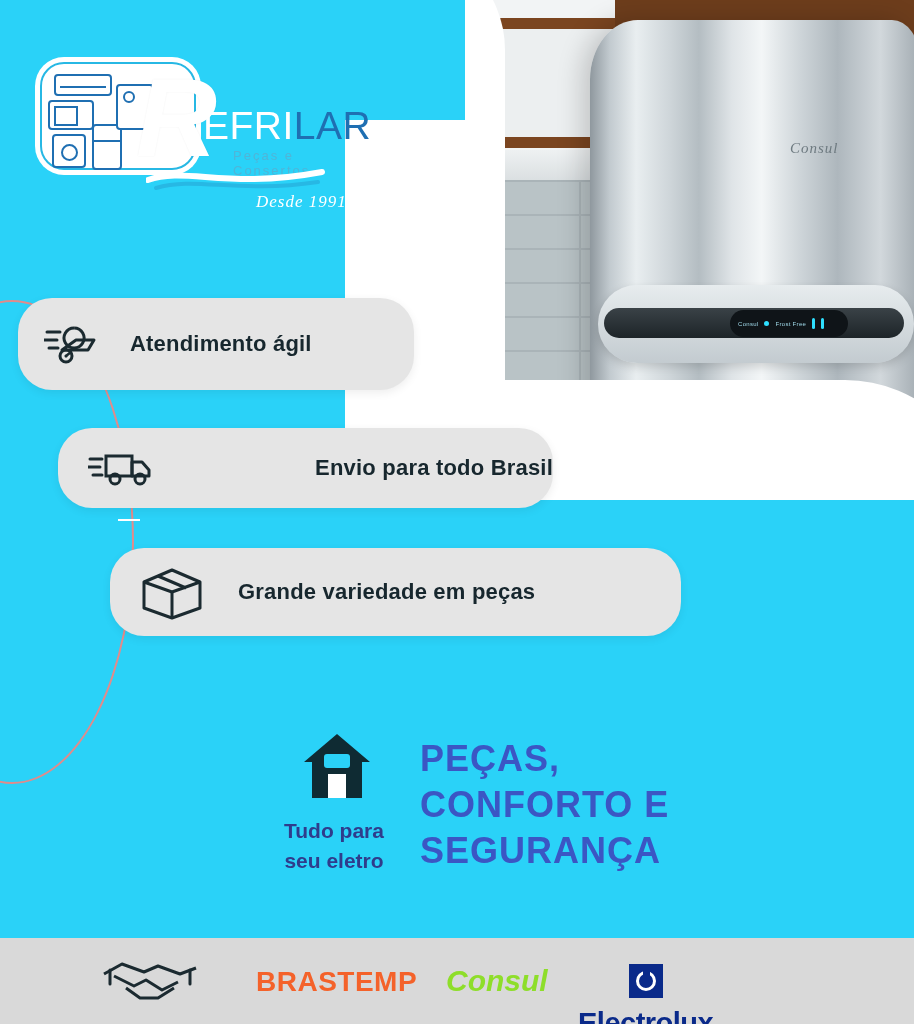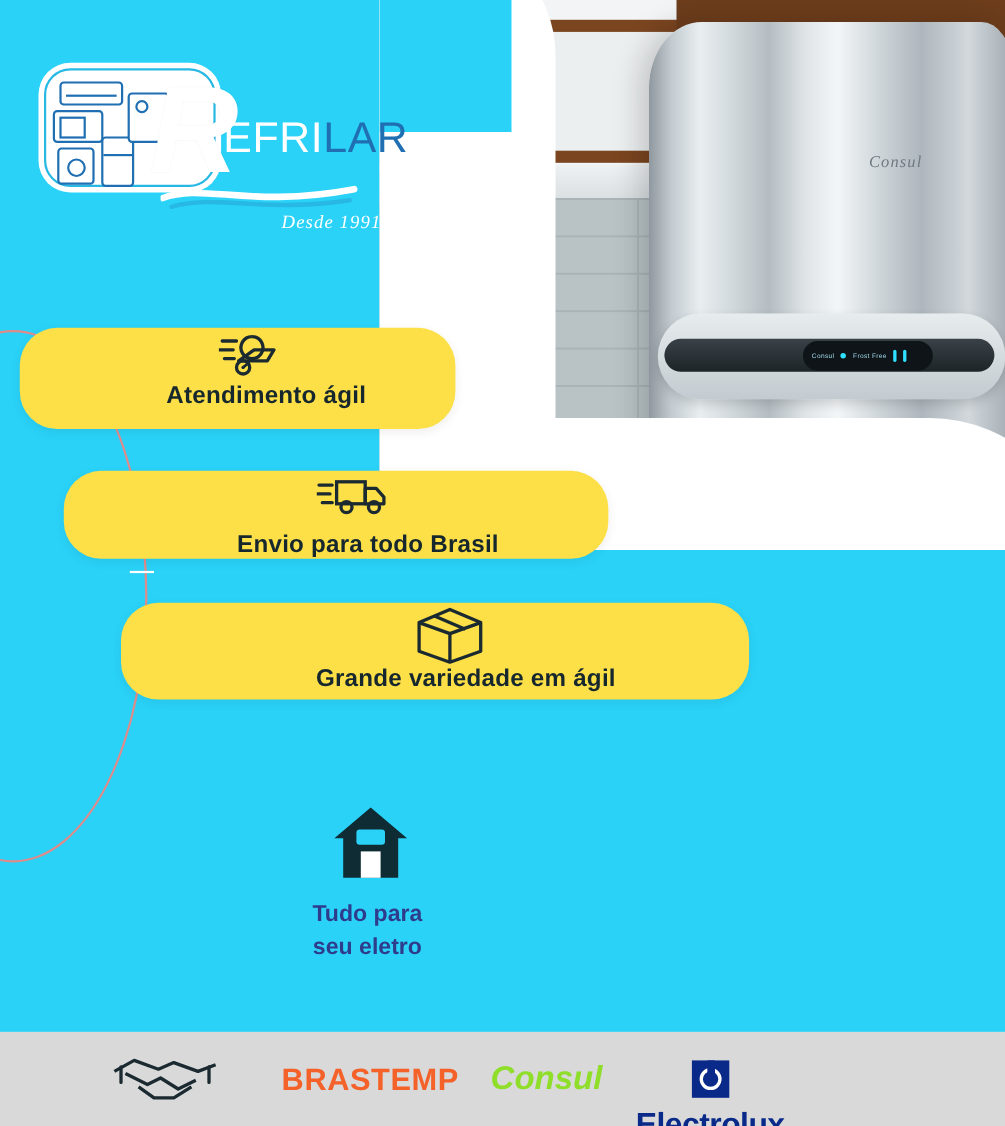--- a/index.html
+++ b/index.html
@@ -270,26 +270,25 @@
     font-size: 17px;
     font-style: italic;
     color: #ffffff;
     font-family: "Liberation Serif", serif;
     letter-spacing: 1px;
   }
 
   
   .pill {
     position: absolute;
-    background: #fde047;
+    background: #e5e5e5;
     border-radius: 34px;
     display: flex;
     align-items: center;
     box-shadow: 0 3px 10px rgba(0,0,0,0.07);
-    flex-direction: column;
   }
   .pill .ico {
     flex: 0 0 auto;
     display: flex;
     align-items: center;
     justify-content: center;
   }
   .pill .txt {
     font-size: 22px;
     font-weight: bold;
@@ -450,20 +449,21 @@
       <div class="appl ac"></div>
       <div class="appl mw"></div>
       <div class="appl wash"></div>
       <div class="appl fridge2"></div>
       <div class="appl stove"></div>
     </div>
     <div class="logo-r">R</div>
     <div class="logo-word">
       <span>EFRI</span><span class="lar">LAR</span>
     </div>
+    <div class="logo-sub">Peças e Consertos</div>
     <svg class="logo-wave" viewBox="0 0 180 26">
       <path d="M2 16 C 40 2, 80 26, 176 8" stroke="#ffffff" stroke-width="6" fill="none" stroke-linecap="round"></path>
       <path d="M10 24 C 50 12, 90 30, 172 18" stroke="#27b8e4" stroke-width="4" fill="none" stroke-linecap="round"></path>
     </svg>
     <div class="logo-since">Desde 1991</div>
   </div>
 
   <div class="pill" id="pill-1">
     <span class="ico">
       <svg width="60" height="48" viewBox="0 0 60 48">
@@ -493,34 +493,39 @@
 
   <div class="pill" id="pill-3">
     <span class="ico">
       <svg width="72" height="56" viewBox="0 0 72 56">
         <path d="M8 18 L36 6 L64 18 L64 44 L36 54 L8 44 Z" fill="none" stroke="#1b2a30" stroke-width="3" stroke-linejoin="round"></path>
         <path d="M8 18 L36 28 L64 18" fill="none" stroke="#1b2a30" stroke-width="3" stroke-linejoin="round"></path>
         <path d="M36 28 L36 54" fill="none" stroke="#1b2a30" stroke-width="3"></path>
         <path d="M22 12 L50 24" fill="none" stroke="#1b2a30" stroke-width="3"></path>
       </svg>
     </span>
-    <span class="txt">Grande variedade em ágil</span>
+    <span class="txt">Grande variedade em peças</span>
   </div>
 
   <div class="dash"></div>
 
   <div class="slogan">
     <svg class="home-icon" viewBox="0 0 74 74">
       <path d="M37 4 L70 32 L62 32 L62 68 L12 68 L12 32 L4 32 Z" fill="#0f2b33"></path>
       <rect x="28" y="44" width="18" height="24" fill="#ffffff"></rect>
       <rect x="24" y="24" width="26" height="14" rx="3" fill="#2ad2f8"></rect>
     </svg>
     <div class="slogan-left">
       <div>Tudo para</div>
       <div>seu eletro</div>
+    </div>
+    <div class="slogan-right">
+      <div>PEÇAS,</div>
+      <div>CONFORTO E</div>
+      <div>SEGURANÇA</div>
     </div>
   </div>
 
   <div class="footer">
     <svg class="handshake" viewBox="0 0 100 56">
       <path d="M4 20 L22 10 L44 18 L58 12 L80 20 L96 14" fill="none" stroke="#1b2a30" stroke-width="3" stroke-linejoin="round"></path>
       <path d="M14 22 L34 32 L46 26 L62 36 L78 28" fill="none" stroke="#1b2a30" stroke-width="3" stroke-linejoin="round"></path>
       <path d="M26 34 L40 44 L58 44 L74 34" fill="none" stroke="#1b2a30" stroke-width="3" stroke-linejoin="round"></path>
       <path d="M10 16 L10 30 M90 16 L90 30" stroke="#1b2a30" stroke-width="3" stroke-linecap="round"></path>
     </svg>

